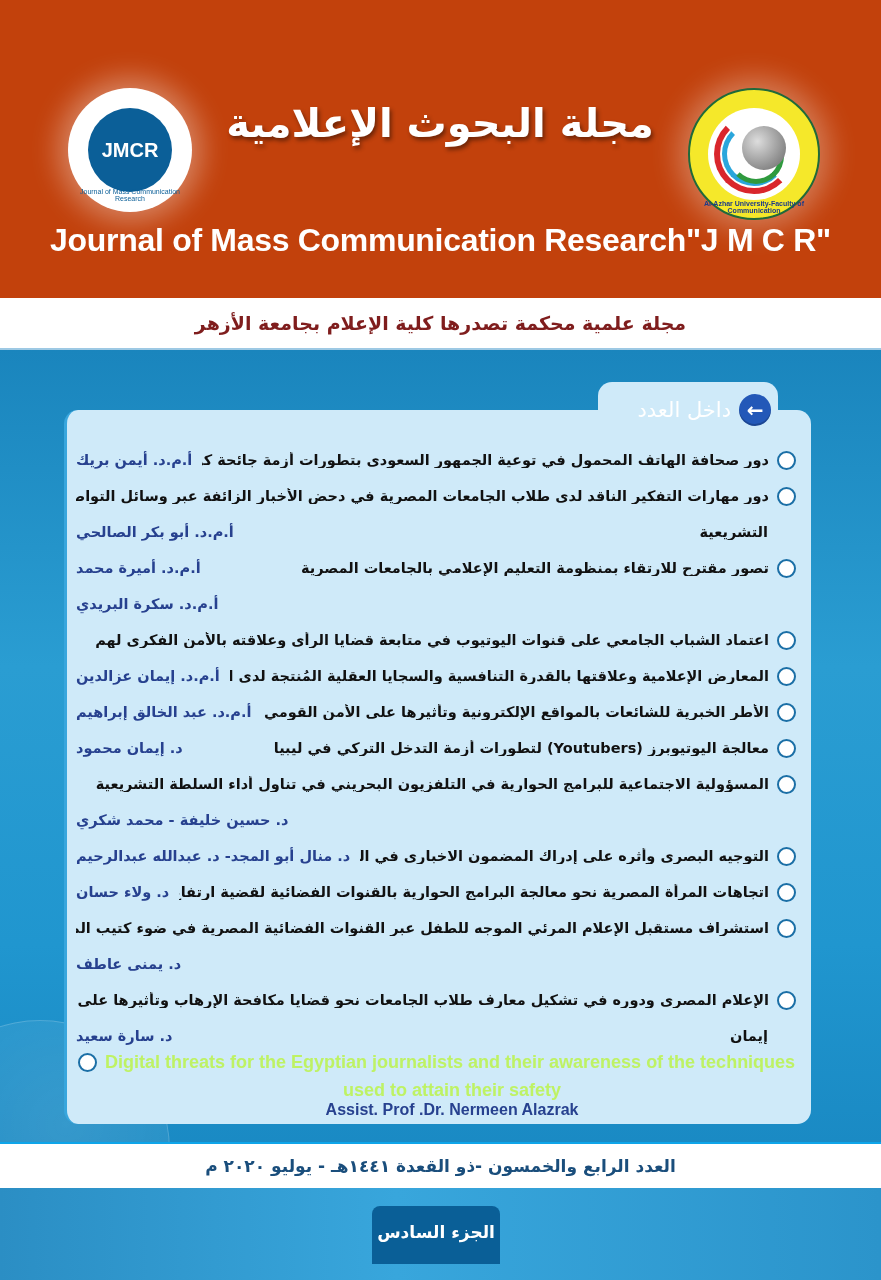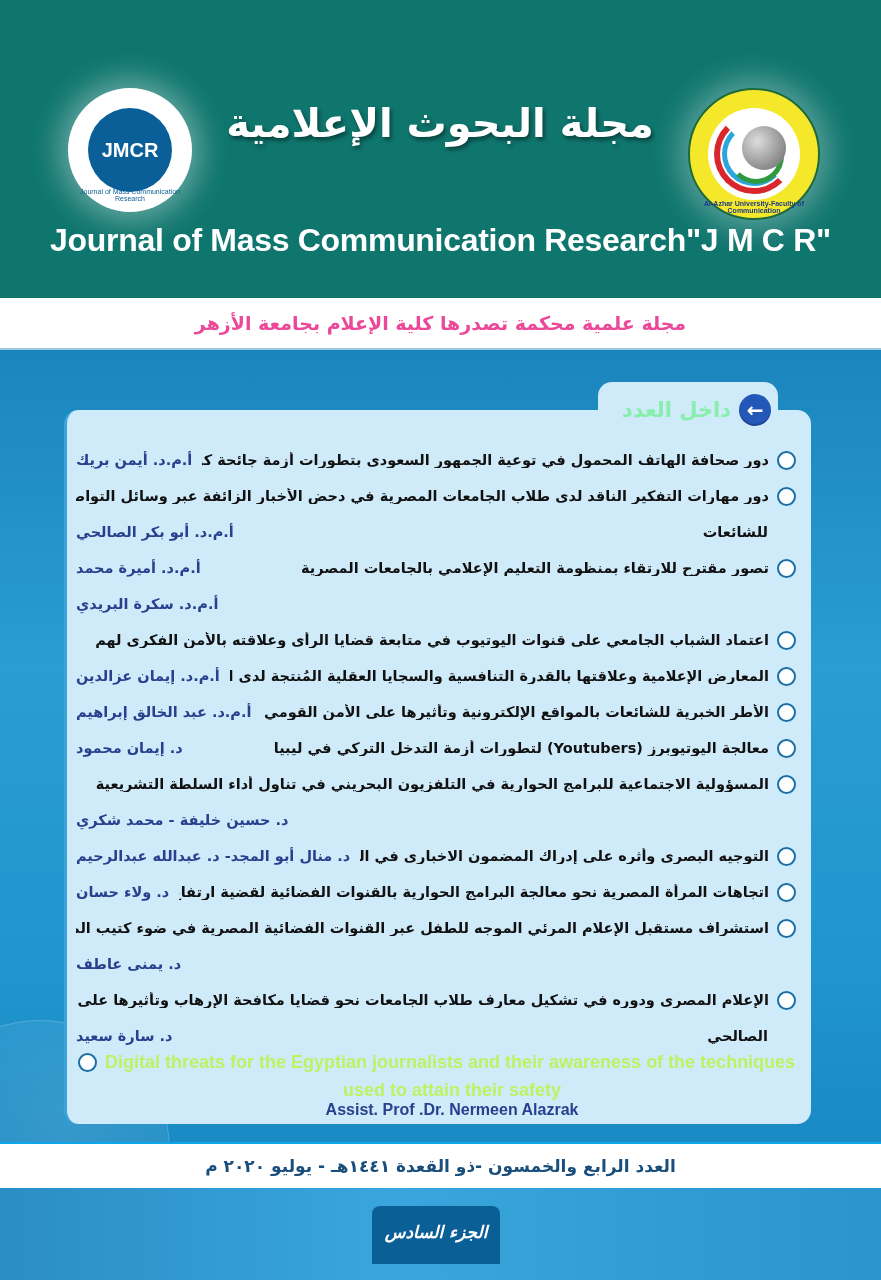--- a/index.html
+++ b/index.html
@@ -4,21 +4,21 @@
 <style>
   * { box-sizing: border-box; margin: 0; padding: 0; }
   html, body { width: 881px; height: 1280px; overflow: hidden; }
   body {
     font-family: "DejaVu Sans", sans-serif;
     background: #0f72a8;
     position: relative;
   }
   .header {
     position: absolute; left: 0; top: 0; width: 881px; height: 298px;
-    background: #0f766e;
+    background: #c2410c;
   }
   .logo-left {
     position: absolute; left: 68px; top: 88px; width: 124px; height: 124px;
     border-radius: 50%; background: #fff;
     box-shadow: 0 0 28px 10px rgba(255,255,255,0.35);
     display: flex; align-items: center; justify-content: center;
   }
   .logo-left .inner {
     width: 84px; height: 84px; border-radius: 50%; background: #0b5f98;
     display: flex; align-items: center; justify-content: center;
@@ -54,21 +54,21 @@
   }
   .english-title {
     position: absolute; left: 0; top: 222px; width: 881px; text-align: center;
     color: #fff; font-family: "Liberation Sans", sans-serif; font-size: 32px; font-weight: bold;
     letter-spacing: -0.3px;
   }
   .subtitle-band {
     position: absolute; left: 0; top: 298px; width: 881px; height: 52px;
     background: #fff; border-bottom: 2px solid #9dc9e4;
     display: flex; align-items: center; justify-content: center;
-    color: #ec4899; font-weight: bold; font-size: 19px; direction: rtl;
+    color: #7f1d1d; font-weight: bold; font-size: 19px; direction: rtl;
   }
   .mid-bg {
     position: absolute; left: 0; top: 350px; width: 881px; height: 792px;
     background: linear-gradient(180deg, #1a85bd 0%, #2a9dd2 40%, #2096cf 75%, #1a8ac4 100%);
   }
   .panel-tab {
     position: absolute; left: 598px; top: 382px; width: 180px; height: 60px;
     background: #cfeaf9; border-radius: 14px 14px 0 0;
   }
   .panel {
@@ -79,21 +79,21 @@
   .panel-header {
     position: absolute; right: 110px; top: 390px; height: 40px;
     display: flex; align-items: center; direction: rtl; gap: 8px;
   }
   .arrow-icon {
     width: 32px; height: 32px; border-radius: 50%; background: #2358b8;
     display: flex; align-items: center; justify-content: center;
     color: #fff; font-size: 20px; font-weight: bold; line-height: 1;
     box-shadow: inset 0 -2px 0 rgba(0,0,0,0.2);
   }
-  .panel-title { color: #86efac; font-weight: bold; font-size: 21px; }
+  .panel-title { color: #ffffff; font-weight: normal; font-size: 21px; }
   .toc {
     position: absolute; left: 76px; top: 442px; width: 720px;
     direction: rtl;
   }
   .item { position: relative; }
   .line {
     display: flex; align-items: center; justify-content: space-between;
     height: 36px; direction: rtl;
   }
   .line.cont { padding-right: 28px; }
@@ -131,21 +131,21 @@
   }
   .globe-deco {
     position: absolute; left: -90px; top: 1020px; width: 260px; height: 260px;
     border-radius: 50%; border: 1px solid rgba(255,255,255,0.18);
     background: radial-gradient(circle at 60% 40%, rgba(255,255,255,0.12), rgba(255,255,255,0.02));
   }
   .part-box {
     position: absolute; left: 372px; top: 1206px; width: 128px; height: 58px;
     background: #0a5f97; border-radius: 8px 8px 0 0;
     display: flex; justify-content: center; padding-top: 16px;
-    color: #fff; font-weight: bold; font-size: 17px; direction: rtl; font-style: italic;
+    color: #fff; font-weight: bold; font-size: 17px; direction: rtl;
   }
 </style>
 </head>
 <body>
 
 <div class="header">
   <div class="logo-left">
     <div class="inner">JMCR</div>
     <div class="ring-text">Journal of Mass Communication Research</div>
   </div>
@@ -184,21 +184,21 @@
         <span class="author">أ.م.د. أيمن بريك</span>
       </div>
   </div>
 
   <div class="item">
     <div class="line">
         <span class="bullet"></span>
         <span class="title-text">دور مهارات التفكير الناقد لدى طلاب الجامعات المصرية في دحض الأخبار الزائفة عبر وسائل التواصل</span>
       </div>
     <div class="line cont">
-        <span class="title-text">للشائعات</span>
+        <span class="title-text">التشريعية</span>
         <span class="author">أ.م.د. أبو بكر الصالحي</span>
       </div>
   </div>
 
   <div class="item">
     <div class="line">
         <span class="bullet"></span>
         <span class="title-text">تصور مقترح للارتقاء بمنظومة التعليم الإعلامي بالجامعات المصرية</span>
         <span class="author">أ.م.د. أميرة محمد</span>
       </div>
@@ -273,21 +273,21 @@
         <span class="author">د. يمنى عاطف</span>
       </div>
   </div>
 
   <div class="item">
     <div class="line">
         <span class="bullet"></span>
         <span class="title-text">الإعلام المصري ودوره في تشكيل معارف طلاب الجامعات نحو قضايا مكافحة الإرهاب وتأثيرها على الأمن</span>
       </div>
     <div class="line cont">
-        <span class="title-text">الصالحي</span>
+        <span class="title-text">إيمان</span>
         <span class="author">د. سارة سعيد</span>
       </div>
   </div>
 </div>
 
 <div class="en-item">
   <div class="en-line">
     <span class="bullet"></span>
     <span class="en-title">Digital threats for the Egyptian journalists and their awareness of the techniques</span>
   </div>

